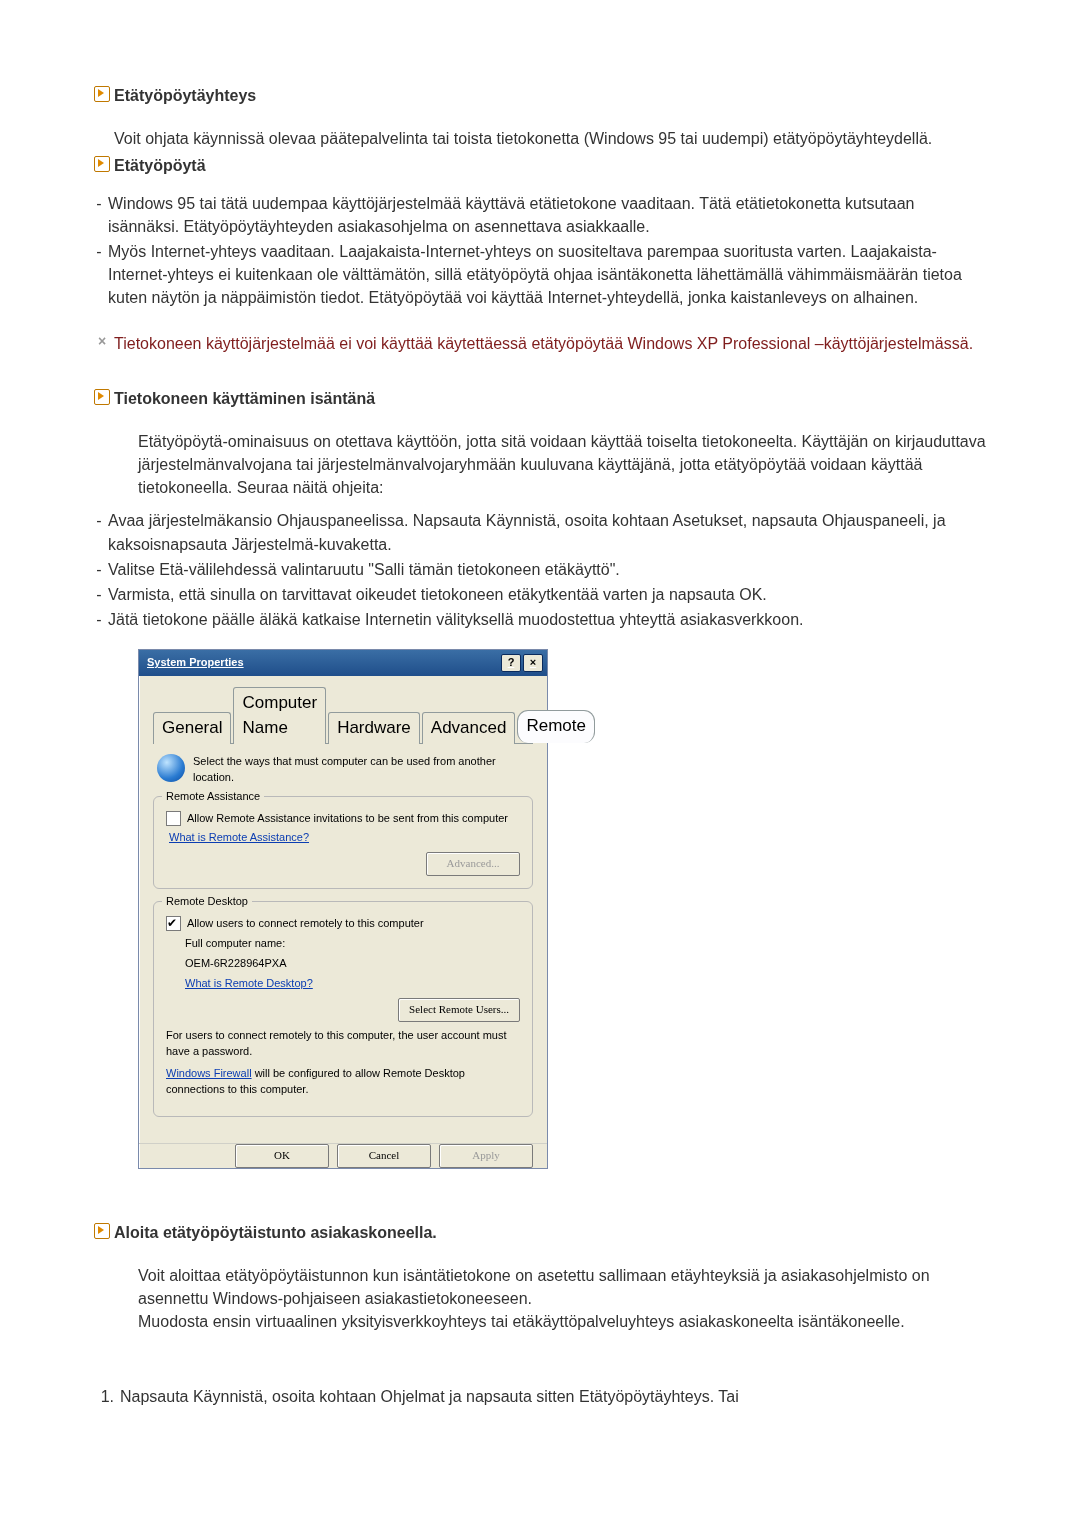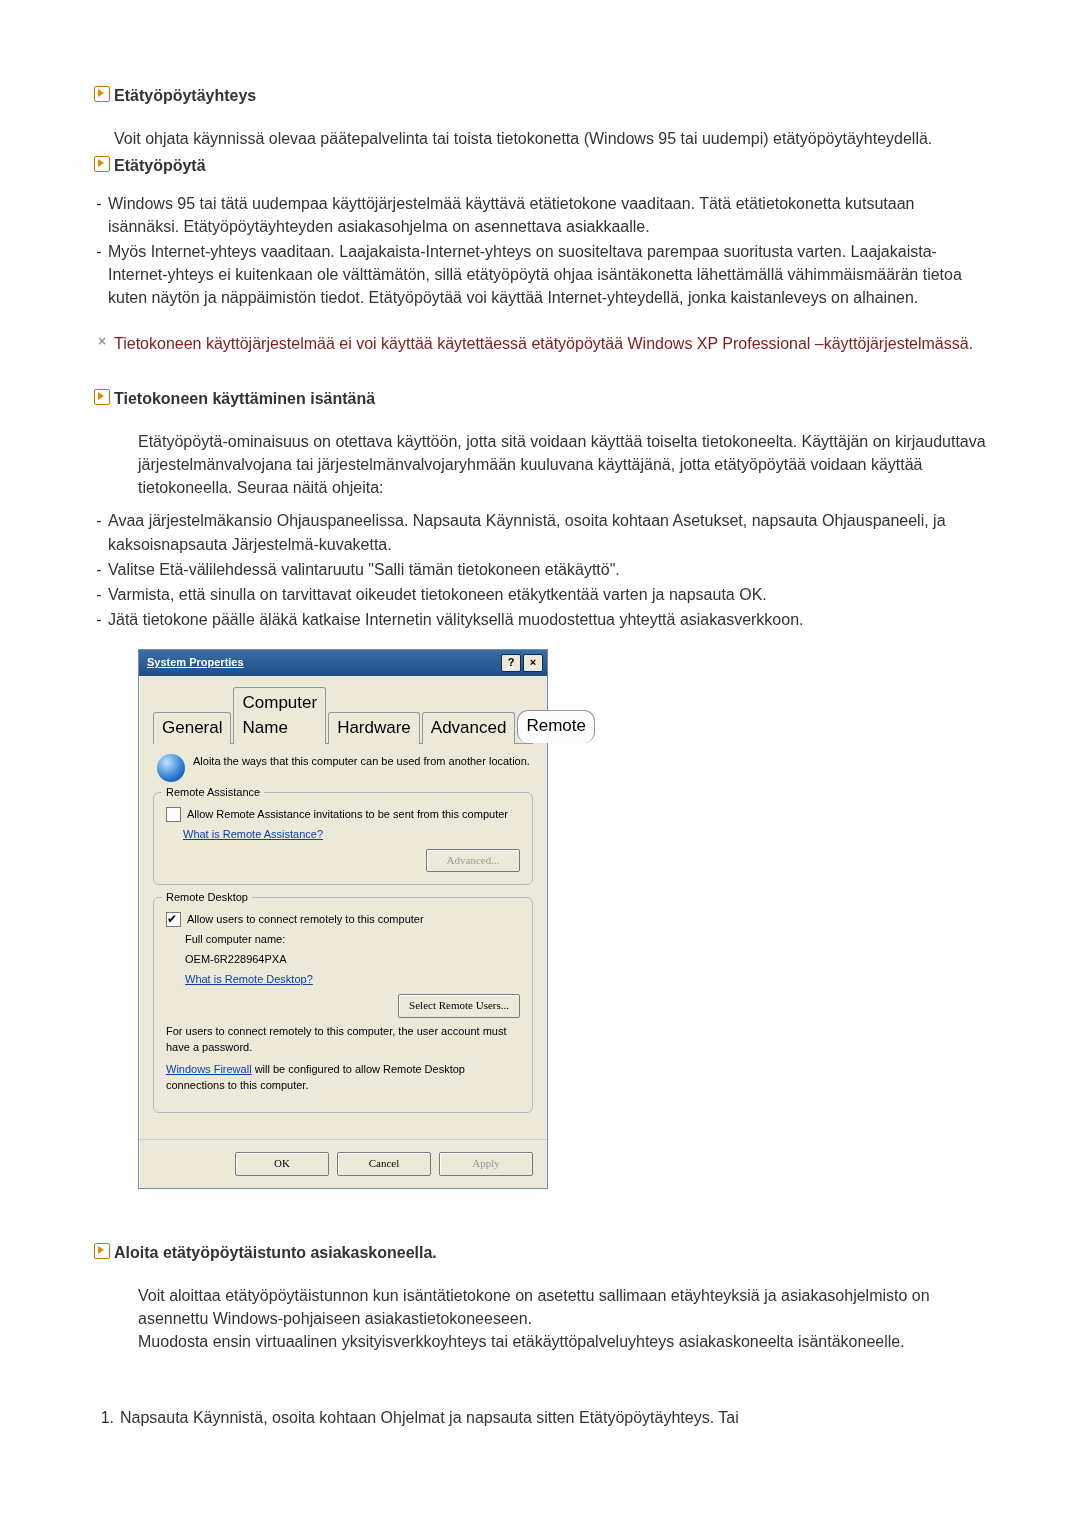--- a/index.html
+++ b/index.html
@@ -65,21 +65,21 @@
   .al{color:#0b3db2;text-decoration:underline;}
   .btn{
     background:#ece9d8;border:1px solid #7a7a7a;border-radius:2px;
     padding:3px 10px;font-family:Tahoma;font-size:11px;color:#000;min-width:72px;text-align:center;
     box-shadow:1px 1px 0 #fff inset;
   }
   .btn.dis{color:#9a9a9a;}
   .btn-right{display:flex;justify-content:flex-end;margin-top:6px;}
   .label{margin:4px 0;}
   .fine{font-size:11px;margin:6px 0;}
-  .dlg-buttons{display:flex;justify-content:flex-end;gap:8px;padding:12px 14px;border-top:1px solid #d0d0c8;}
+  .dlg-buttons{display:flex;justify-content:flex-end;gap:8px;padding:0 14px;border-top:1px solid #d0d0c8;}
 </style>
 </head>
 <body>
 
 <div class="row">
   <div class="gutter">
     <div class="ico-play"></div>
   </div>
   <div class="content bold">Etätyöpöytäyhteys</div>
 </div>
@@ -148,31 +148,31 @@
   <div class="dlg-body">
     <div class="tabs">
       <div class="tab">General</div>
       <div class="tab">Computer Name</div>
       <div class="tab">Hardware</div>
       <div class="tab">Advanced</div>
       <div class="tab active">Remote</div>
     </div>
     <div class="hd-row">
       <div class="globe"></div>
-      <div>Aloita the ways that this computer can be used from another location.</div>
+      <div>Select the ways that must computer can be used from another location.</div>
     </div>
 
     <div class="fieldset">
       <div class="legend">Remote Assistance</div>
       <div class="chk-row">
         <div class="chk"></div>
         <div>Allow Remote Assistance invitations to be sent from this computer</div>
       </div>
       <div class="label">
-        <span class="al" style="margin-left:17px">What is Remote Assistance?</span>
+        <span class="al" style="margin-left:3px">What is Remote Assistance?</span>
       </div>
       <div class="btn-right">
         <div class="btn dis">Advanced...</div>
       </div>
     </div>
 
     <div class="fieldset">
       <div class="legend">Remote Desktop</div>
       <div class="chk-row">
         <div class="chk checked"></div>

